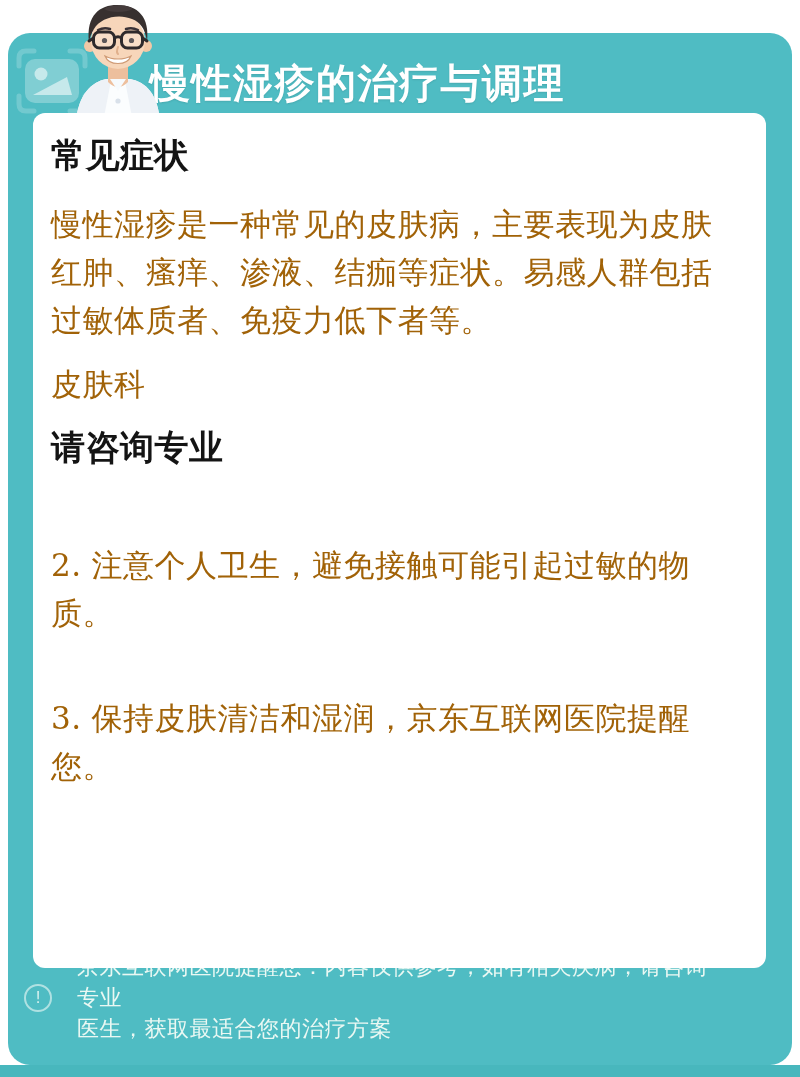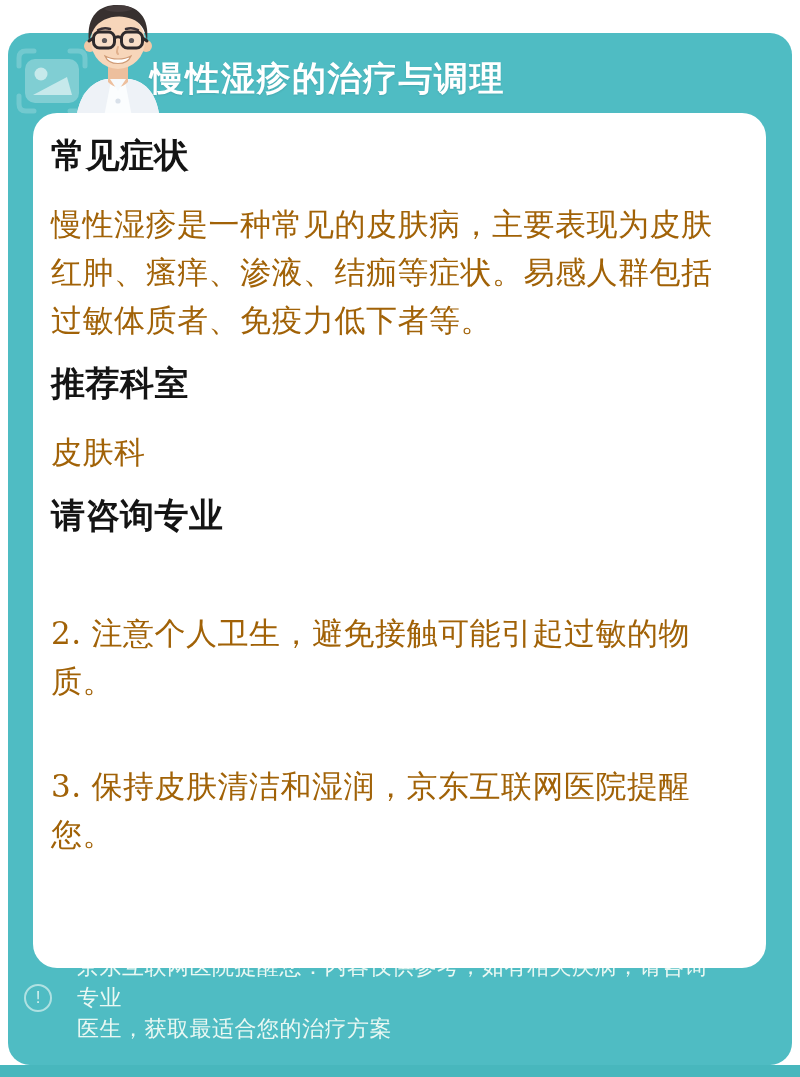--- a/index.html
+++ b/index.html
@@ -9,26 +9,26 @@
   .teal-card{position:absolute;left:8px;top:33px;width:784px;height:1032px;
     background:var(--teal,#4FBCC3);border-radius:22px;}
 
   .bottom-strip{position:absolute;left:0;top:1065px;width:800px;height:12px;
     background:var(--teal-deep,#48B7BD);}
 
   
   .photo-icon{position:absolute;left:6px;top:13px;z-index:1;}
   .avatar{position:absolute;left:40px;top:-31px;z-index:2;}
   .card-title{position:absolute;left:142px;top:23px;z-index:1;
-    font-size:34px;font-weight:bold;color:#ffffff;letter-spacing:1.5px;
+    font-size:40px;font-weight:bold;color:#ffffff;letter-spacing:1.5px;
     text-shadow:0 1px 2px rgba(0,0,0,0.10);white-space:nowrap;}
 
   
   .white-card{position:absolute;left:25px;top:80px;width:733px;height:855px;
-    background:var(--card,#ffffff);border-radius:24px;z-index:3;
+    background:var(--card,#ffffff);border-radius:12px;z-index:3;
     padding:20px 18px 12px 18px;box-sizing:border-box;overflow:hidden;}
   .white-card h2{margin:14px 0 24px 0;font-size:34px;line-height:44px;
     font-weight:bold;color:var(--ink,#141414);letter-spacing:0.5px;}
   .white-card h2:first-child{margin-top:0;}
   .white-card p{margin:0 0 16px 0;font-size:31px;line-height:48px;
     color:#a16207;white-space:pre-line;letter-spacing:0.5px;}
   .white-card p.li{margin:0 0 8px 0;}
   .num{font-family:"DejaVu Serif","Liberation Serif",serif;margin-right:10px;}
 
   
@@ -84,21 +84,20 @@
     </svg>
 
     <div class="card-title">慢性湿疹的治疗与调理</div>
 
     <div class="white-card">
       <h2>常见症状</h2>
       <p>慢性湿疹是一种常见的皮肤病，主要表现为皮肤
 红肿、瘙痒、渗液、结痂等症状。易感人群包括
 过敏体质者、免疫力低下者等。</p>
 
-      <h2>推荐科室</h2>
       <p>皮肤科</p>
 
       <h2>请咨询专业</h2>
 
       <p class="li">
         <span class="num">2.</span><span>注意个人卫生，避免接触可能引起过敏的物
 质。</span>
       </p>
       <p class="li">
         <span class="num">3.</span><span>保持皮肤清洁和湿润，京东互联网医院提醒您。</span>

